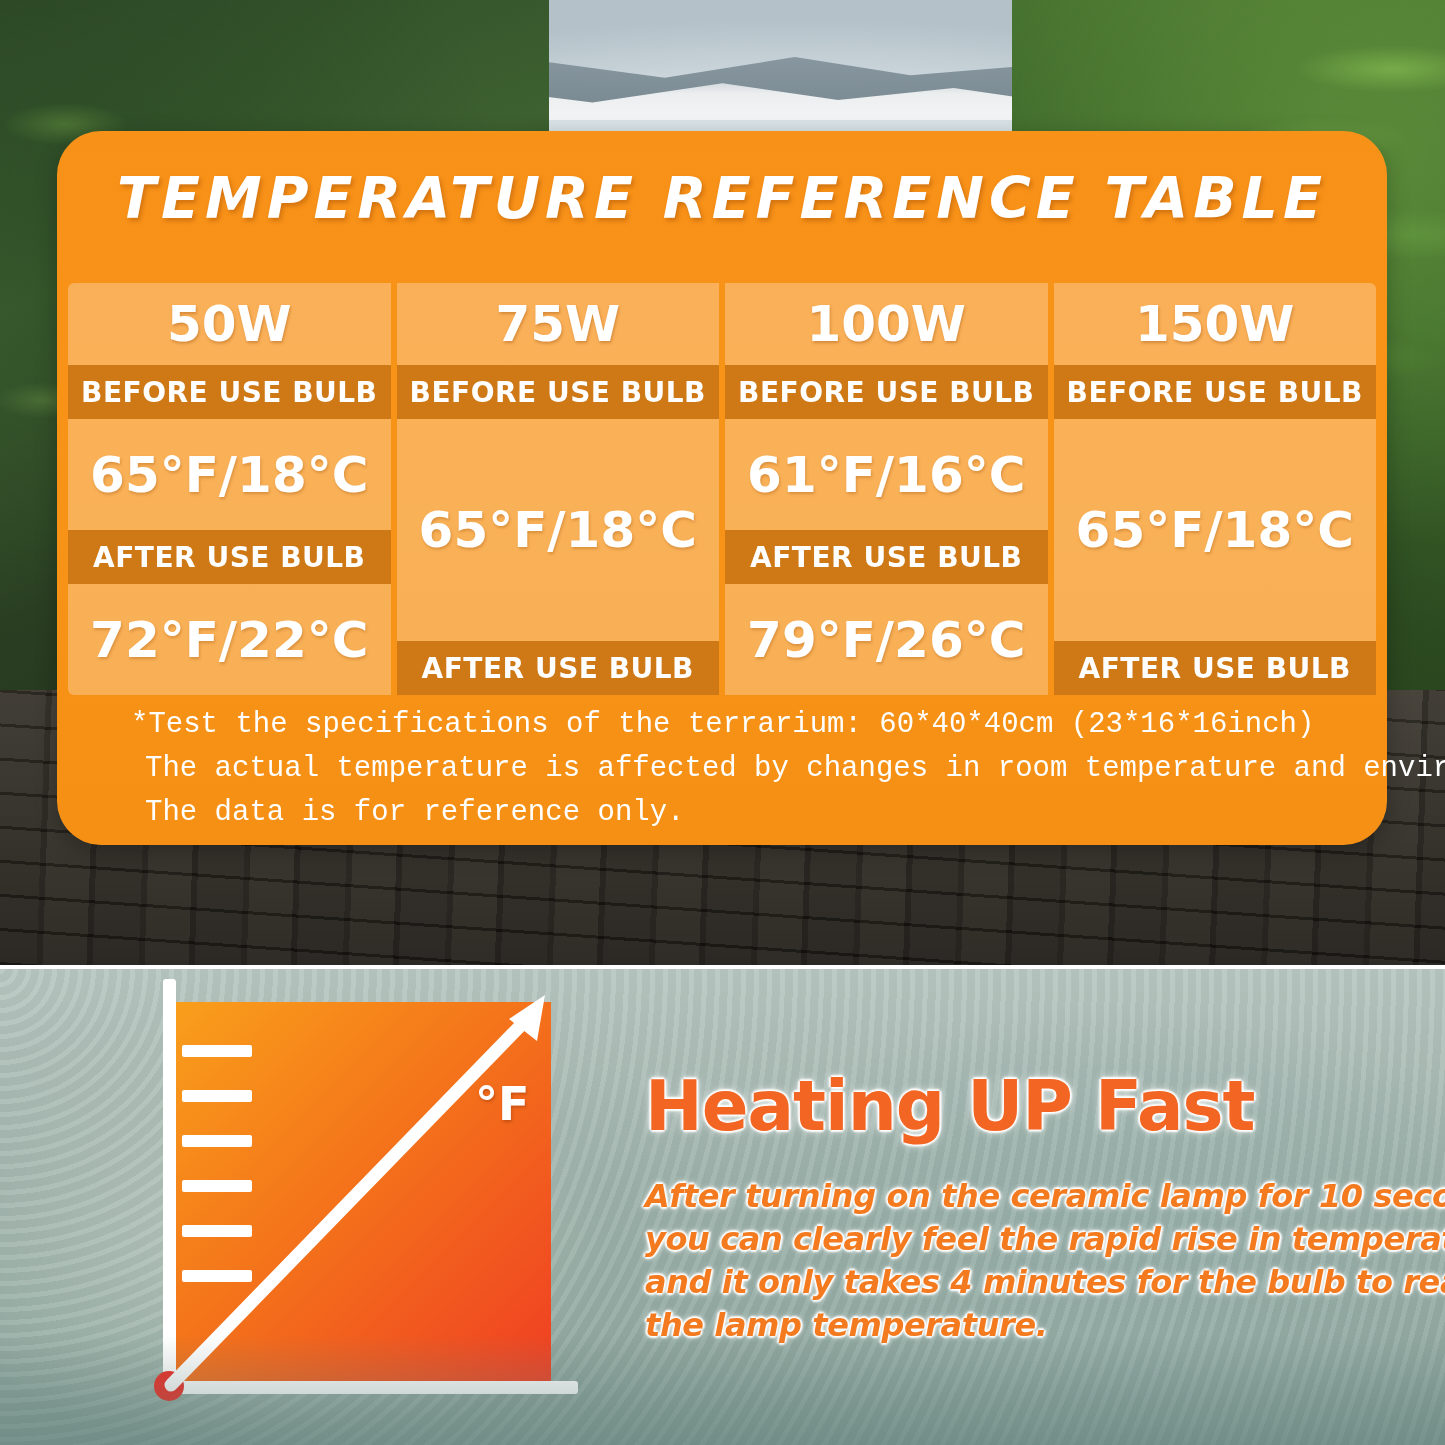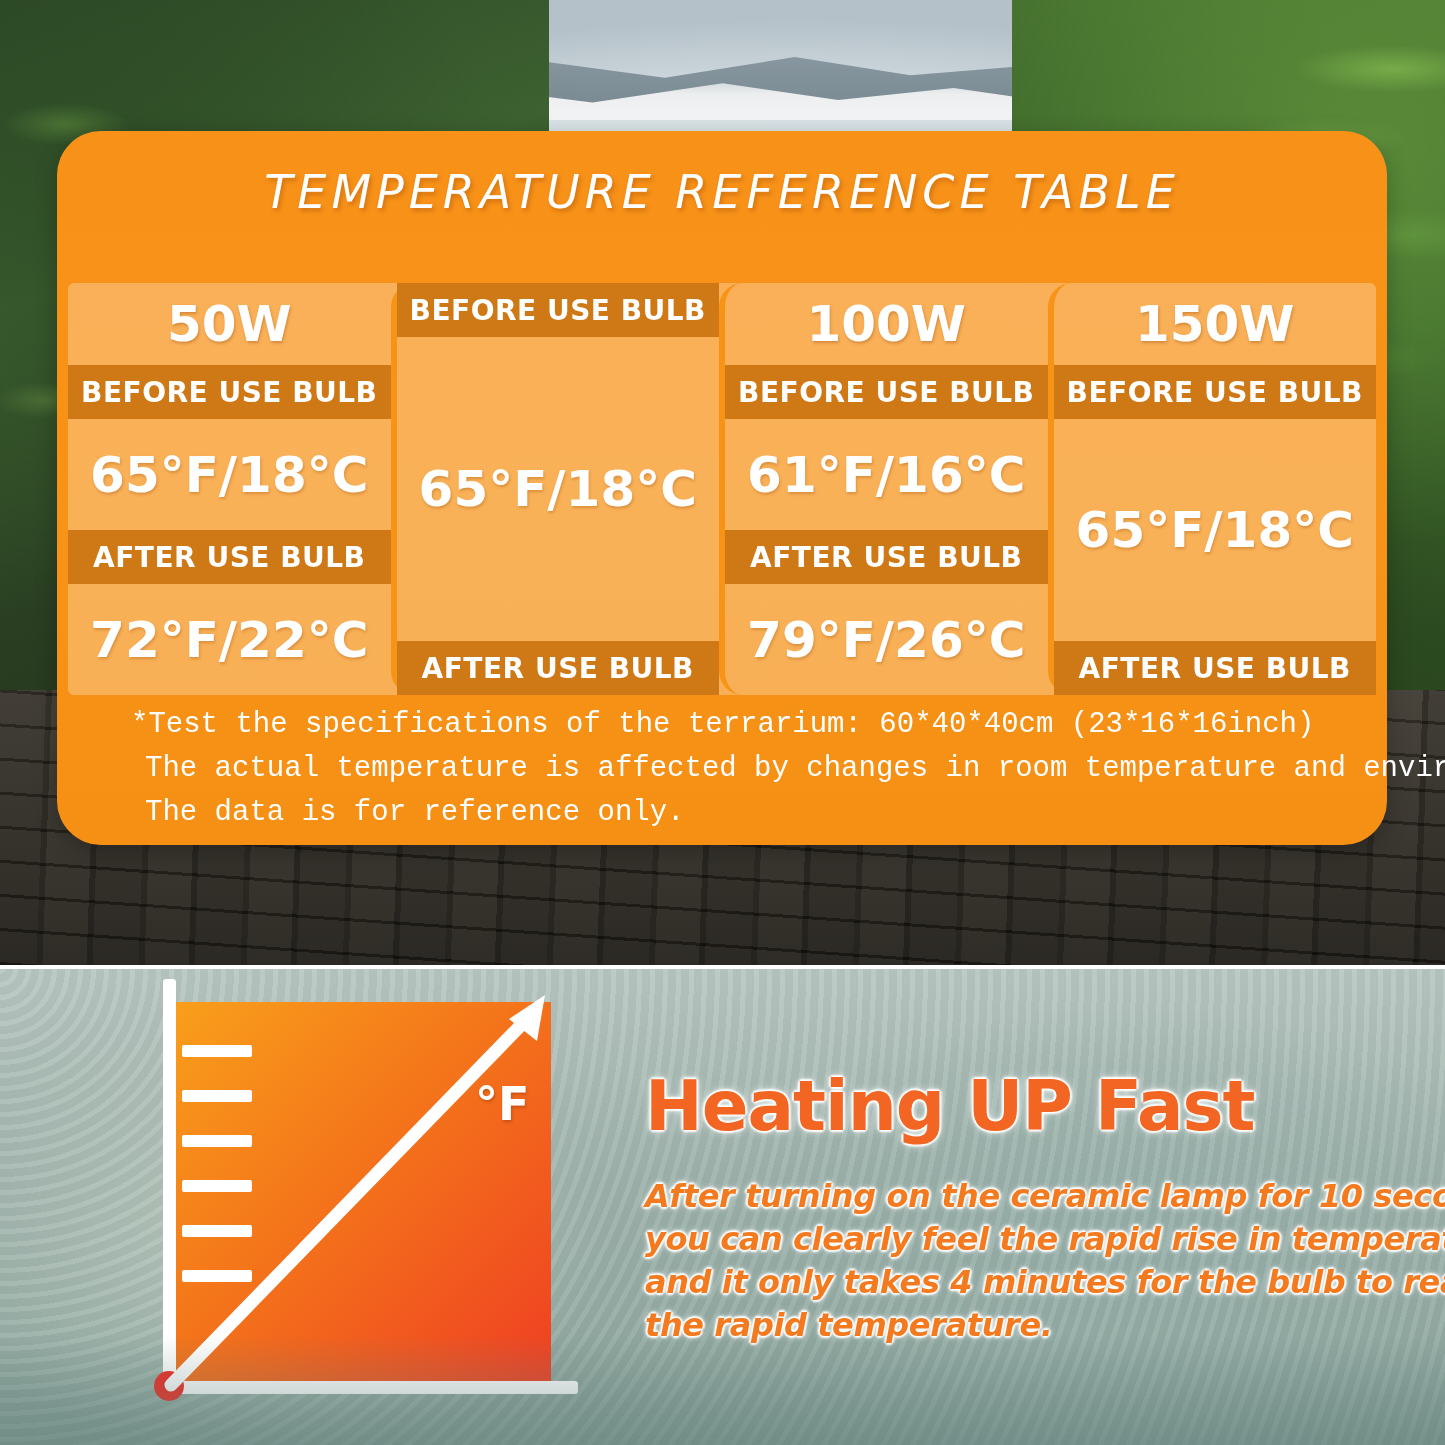--- a/index.html
+++ b/index.html
@@ -131,23 +131,23 @@
     border-radius: 44px;
     box-shadow: 0 6px 22px rgba(0,0,0,.25);
   }
   #card-title {
     position: absolute;
     left: 0; top: 34px;
     width: 100%;
     text-align: center;
     color: #ffffff;
     font-family: "DejaVu Sans", sans-serif;
-    font-weight: normal;
+    font-weight: bold;
     font-style: italic;
-    font-size: 46px;
+    font-size: 57px;
     letter-spacing: 5px;
     text-shadow: 2px 3px 4px rgba(140,60,0,.35);
     white-space: nowrap;
   }
 
   
   #temp-table {
     position: absolute;
     left: 11px;
     top: 152px;
@@ -155,21 +155,20 @@
     height: 412px;
     background: rgba(255, 255, 255, .28);
     border-radius: 6px;
     display: flex;
   }
   .t-col {
     flex: 1 1 0;
     position: relative;
     display: flex;
     flex-direction: column;
-    border-radius: 24px;
   }
   .t-col + .t-col { border-left: 6px solid #f79317; }
   .t-watt {
     height: 82px;
     display: flex;
     align-items: center;
     justify-content: center;
     color: #ffffff;
     font-family: "DejaVu Sans", sans-serif;
     font-weight: bold;
@@ -377,20 +376,21 @@
 
     <div id="temp-table">
       <div class="t-col">
         <div class="t-watt">50W</div>
         <div class="t-label">BEFORE USE BULB</div>
         <div class="t-val">65°F/18°C</div>
         <div class="t-label">AFTER USE BULB</div>
         <div class="t-val">72°F/22°C</div>
       </div>
       <div class="t-col">
+        <div class="t-watt">75W</div>
         <div class="t-label">BEFORE USE BULB</div>
         <div class="t-val">65°F/18°C</div>
         <div class="t-label">AFTER USE BULB</div>
       </div>
       <div class="t-col">
         <div class="t-watt">100W</div>
         <div class="t-label">BEFORE USE BULB</div>
         <div class="t-val">61°F/16°C</div>
         <div class="t-label">AFTER USE BULB</div>
         <div class="t-val">79°F/26°C</div>
@@ -428,15 +428,15 @@
     <polygon points="382,16 346,40 374,62" fill="#ffffff"></polygon>
   </svg>
   <div id="deg-f">°F</div>
 
   <div id="heating-title">Heating UP Fast</div>
 
   <div id="heating-body">
     <div>After turning on the ceramic lamp for 10 seconds,</div>
     <div>you can clearly feel the rapid rise in temperature,</div>
     <div>and it only takes 4 minutes for the bulb to reach</div>
-    <div>the rapid temperature.</div>
+    <div>the lamp temperature.</div>
   </div>
 </div>
 
 </body></html>

